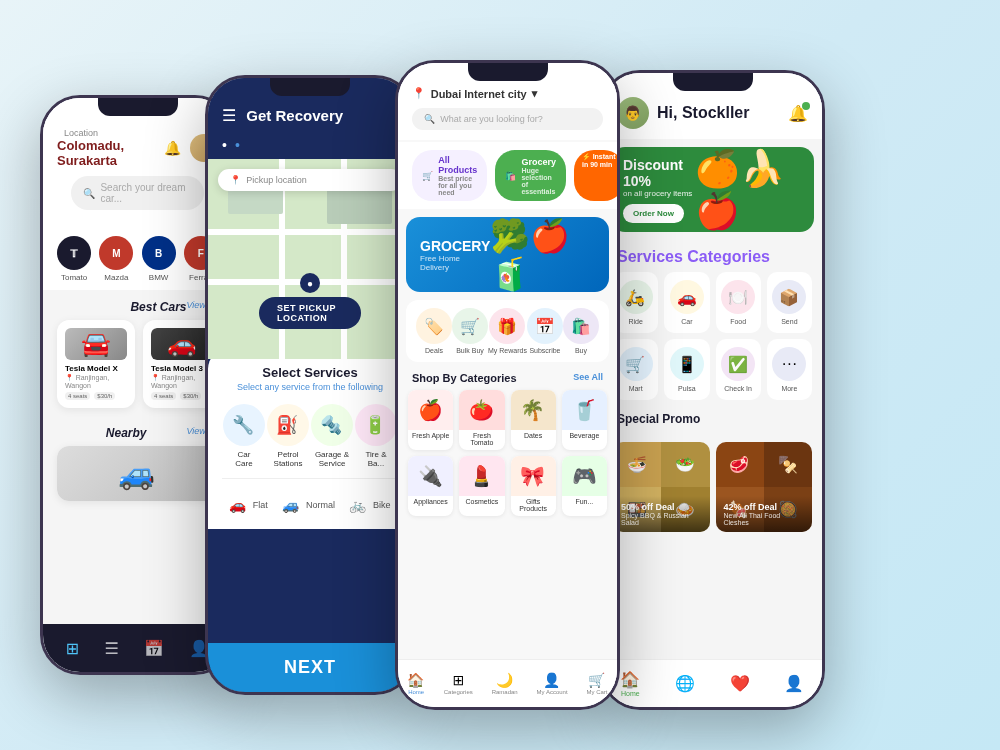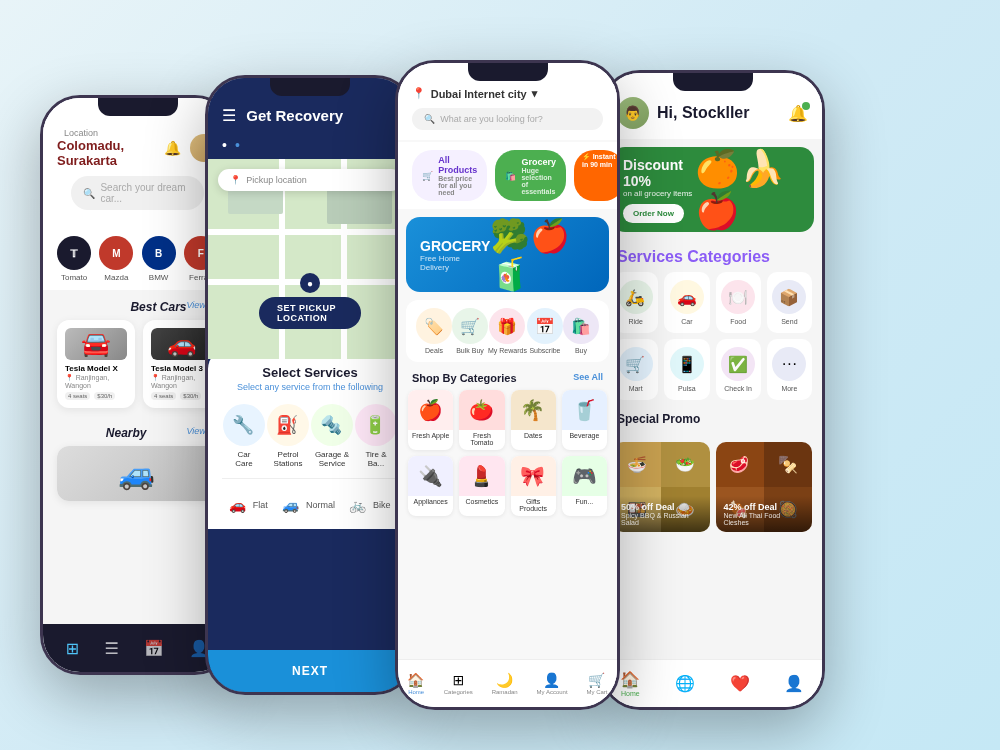--- a/index.html
+++ b/index.html
@@ -441,21 +441,21 @@
       gap: 6px;
       font-size: 9px;
       color: #555;
     }
 
     .p2-next-btn {
       background: #1a90d9;
       color: #fff;
       text-align: center;
       padding: 14px;
-      font-size: 12px;
+      font-size: 18px;
       font-weight: 700;
       position: absolute;
       bottom: 0;
       left: 0;
       right: 0;
       letter-spacing: 1px;
     }
 
     
     .p3-content {

